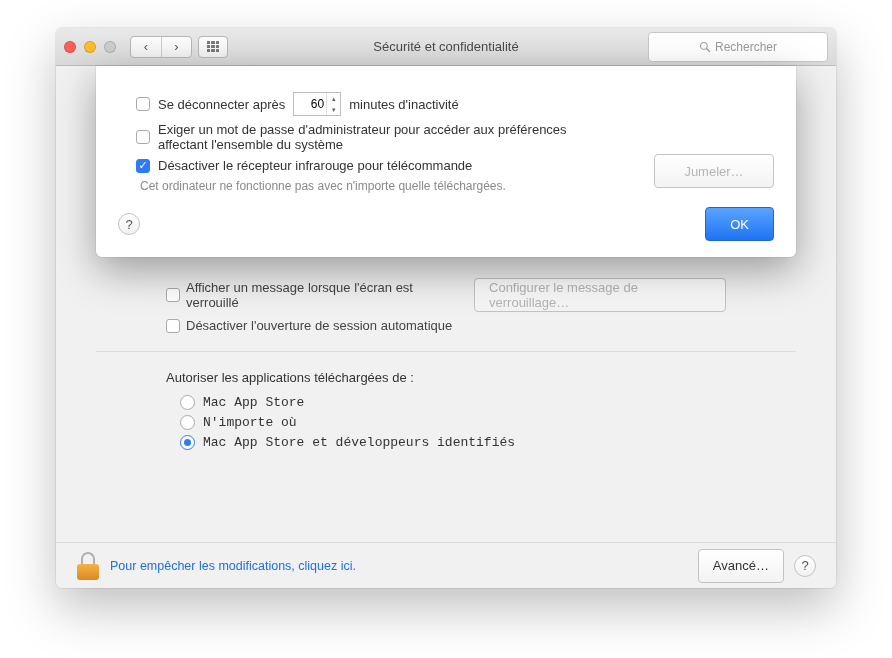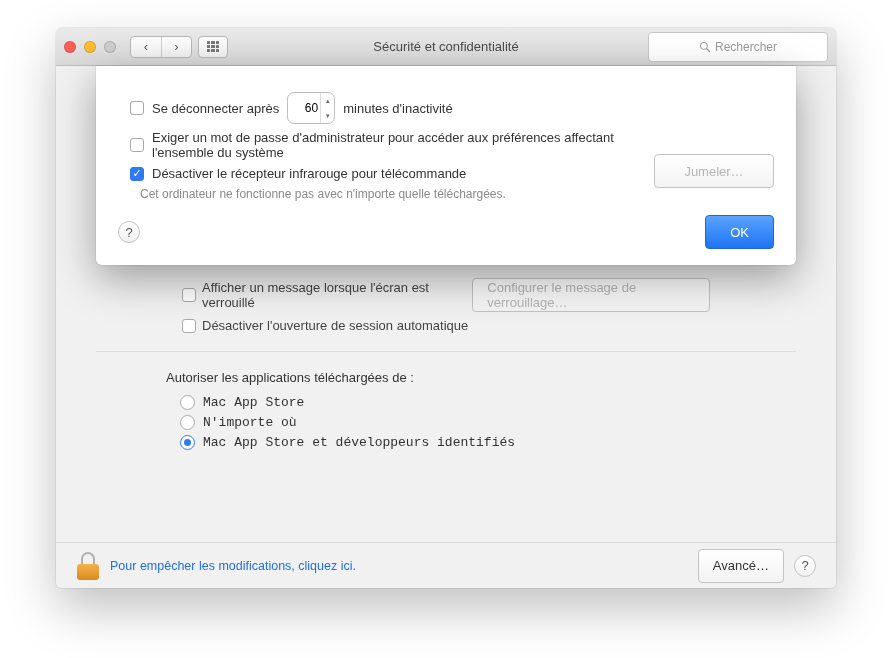--- a/index.html
+++ b/index.html
@@ -85,21 +85,21 @@
   }
   .search svg{width:12px;height:12px;fill:#9b9b9b;}
 
   
   .pane {
     position:absolute; top:38px; left:0; right:0; bottom:0;
     background:#f1f1f1;
     padding: 0;
   }
   .checkbox-row {
-    display:flex; align-items:center; gap:6px; margin:6px 16px;
+    display:flex; align-items:center; gap:6px; margin:6px 0;
     font-size:13px; color:#444;
   }
   .cbox {
     width:14px;height:14px;border:1px solid #aaa;border-radius:3px;background:#fff;flex:none;
   }
   .radio {
     width:15px;height:15px;border:1px solid #aaa;border-radius:50%;background:#fff;flex:none;
     display:flex;align-items:center;justify-content:center;
   }
   .radio.checked{border-color:#2f7bf6;}
@@ -115,21 +115,21 @@
     padding:2px 14px; font-size:13px; color:#333; height:34px;
     display:inline-flex;align-items:center;
   }
   .btn.disabled{color:#b5b5b5;}
   .btn.primary{
     background:linear-gradient(#5aa3ff,#1e73f3);
     border-color:#1e66d6;color:#fff;padding:2px 24px;
   }
   .stepper {
     display:inline-flex;align-items:center;
-    border:1px solid #bdbdbd;border-radius:7px;background:#fff;height:32px;justify-content:space-between;
+    border:1px solid #bdbdbd;border-radius:0;background:#fff;height:24px;justify-content:space-between;
   }
   .stepper input{border:none;width:32px;text-align:right;font-size:12px;padding:0 2px;outline:none;background:transparent;}
   .stepper .arrows{
     width:14px;border-left:1px solid #ddd;display:flex;flex-direction:column;height:100%;
   }
   .stepper .arrows span{flex:1;display:flex;align-items:center;justify-content:center;font-size:7px;color:#666;}
 
   .bg-group {
     padding: 0 110px;
   }
@@ -159,21 +159,21 @@
   
   .sheet {
     position:absolute;
     top:38px; left:40px; right:40px;
     background:#fff;
     border-radius:0 0 6px 6px;
     box-shadow: 0 14px 40px rgba(0,0,0,0.35), 0 0 0 1px rgba(0,0,0,0.05);
     padding: 20px 22px 16px 22px;
     z-index: 50;
   }
-  .sheet .row{display:flex;align-items:center;gap:8px;margin:6px 12px;font-size:13px;color:#333;}
+  .sheet .row{display:flex;align-items:center;gap:8px;margin:6px 18px;font-size:13px;color:#333;}
   .sheet .sub{font-size:12px;color:#8a8a8a;margin-left:22px;margin-top:2px;}
   .sheet-footer{display:flex;align-items:center;margin-top:14px;}
   .sheet .right-col{margin-left:auto;display:flex;flex-direction:column;align-items:flex-end;gap:14px;}
   .sheet .cb-rows{flex:1;}
   .sheet-top{display:flex;gap:18px;}
   .pair-btn{min-width:120px;justify-content:center;}
   .after-bg{
     padding-top: 206px;
   }
 </style>

